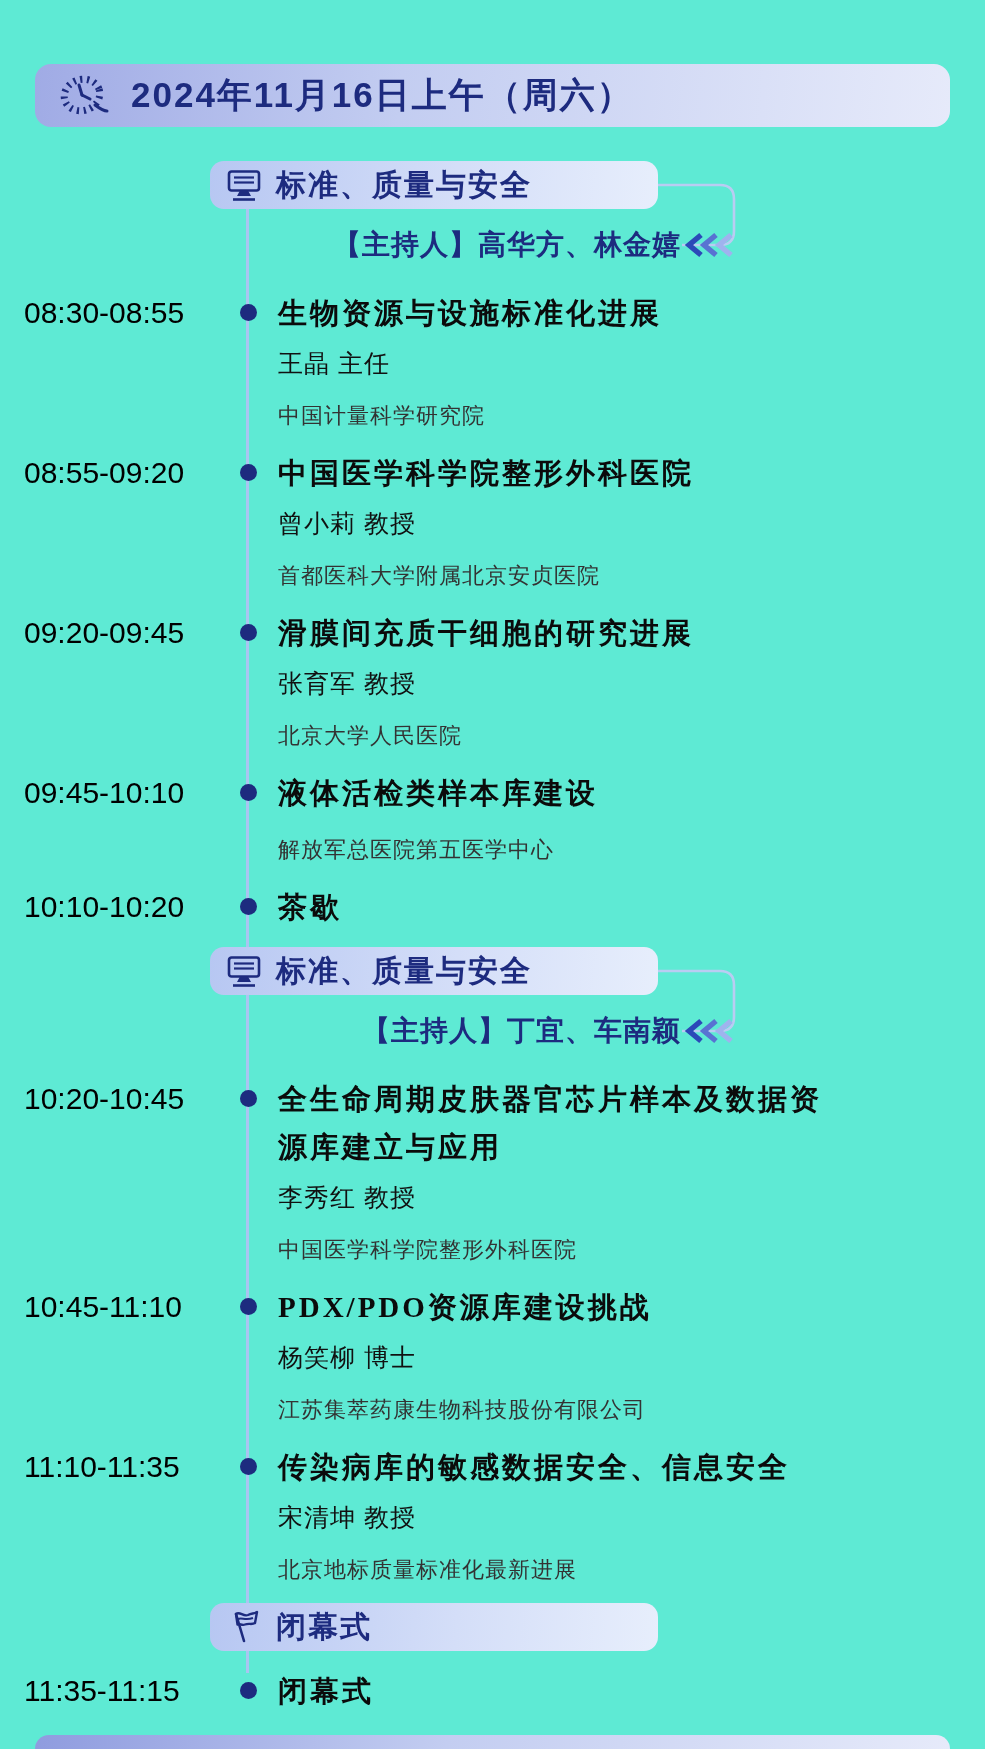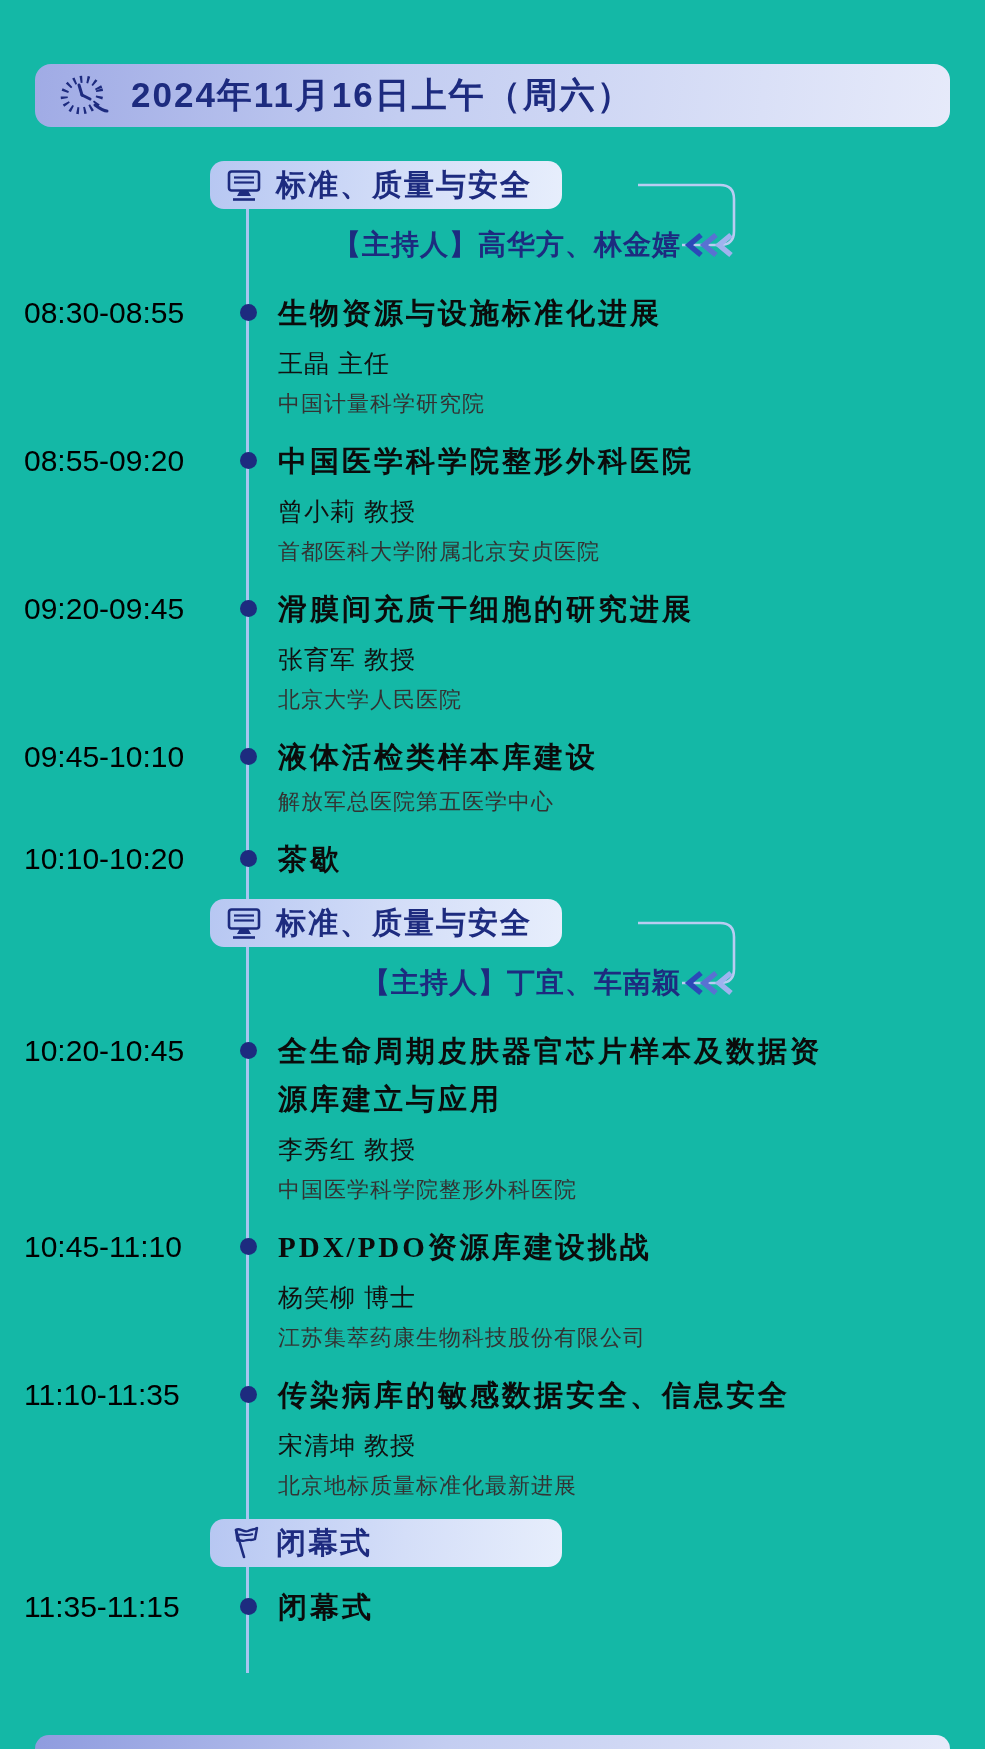--- a/index.html
+++ b/index.html
@@ -1,54 +1,54 @@
 <!DOCTYPE html>
 <html><head>
 <meta charset="utf-8">
 <style>
   html,body{margin:0;padding:0;background:#ffffff;}
   .page{
-    position:relative;width:985px;height:1749px;background:#14b8a6;overflow:hidden;
+    position:relative;width:985px;height:1749px;background:#5eead4;overflow:hidden;
     font-family:"Liberation Sans","DejaVu Sans",sans-serif;color:#111;
   }
   
   .banner{
     position:absolute;left:35px;top:64px;width:915px;height:63px;border-radius:16px;
     background:linear-gradient(95deg,#a0abe5 0%,#c3cdf1 40%,#e6eafa 100%);
     display:flex;align-items:center;gap:22px;padding-left:22px;box-sizing:border-box;
   }
   .banner-title{font-size:35px;font-weight:bold;color:#1d2b7f;letter-spacing:2px;}
   
   .timeline-line{position:absolute;left:246px;top:209px;width:3px;height:1464px;background:#a9c5f1;z-index:0;}
   
   .schedule{position:absolute;left:0;top:161px;width:985px;z-index:1;}
   .section{position:relative;}
   .section + .section{margin-top:6px;}
   .section-header{
-    position:relative;z-index:2;margin-left:210px;width:352px;height:48px;border-radius:14px;
+    position:relative;z-index:2;margin-left:210px;width:448px;height:48px;border-radius:14px;
     background:linear-gradient(95deg,#b7c7f2 0%,#d4def8 55%,#e7eefc 100%);
     display:flex;align-items:center;gap:14px;padding-left:16px;box-sizing:border-box;margin-bottom:16px;
   }
   .section-title{font-size:30px;font-weight:bold;color:#1d2b7f;letter-spacing:2px;}
   .connector{position:absolute;left:638px;top:22px;z-index:1;}
   .moderator-row{
     position:relative;z-index:2;height:40px;display:flex;justify-content:flex-end;align-items:center;
     gap:0;padding-right:248px;margin-bottom:24px;
   }
   .moderator-label{font-size:28px;font-weight:bold;color:#1d2b7f;letter-spacing:1px;}
   .item-list{}
   .section.no-moderator .item-list{margin-top:8px;}
   .item{display:flex;margin-bottom:16px;}
   .time{width:233px;box-sizing:border-box;padding-left:24px;font-size:30px;line-height:48px;color:#000;}
   .dot-cell{width:45px;box-sizing:border-box;}
   .dot{width:17px;height:17px;border-radius:50%;background:#1d2b7f;margin-top:15px;margin-left:7px;}
   .content{flex:1;}
   .item-title{font-size:29px;font-weight:bold;color:#0b0b0b;line-height:48px;letter-spacing:3px;max-width:545px;font-family:Liberation Serif, serif;}
   .speaker{font-size:25px;color:#111;line-height:40px;margin-top:6px;letter-spacing:1px;}
-  .org{font-size:22px;color:#333;line-height:34px;margin-top:4px;letter-spacing:1px;}
+  .org{font-size:22px;color:#333;line-height:34px;margin-top:16px;letter-spacing:1px;}
   
   .next-banner-peek{
     position:absolute;left:35px;top:1735px;width:915px;height:14px;border-radius:14px 14px 0 0;
     background:linear-gradient(95deg,#8f9cdf 0%,#c3cdf1 45%,#e6eafa 100%);
   }
   svg{display:block;}
 </style>
 </head>
 <body>
 

